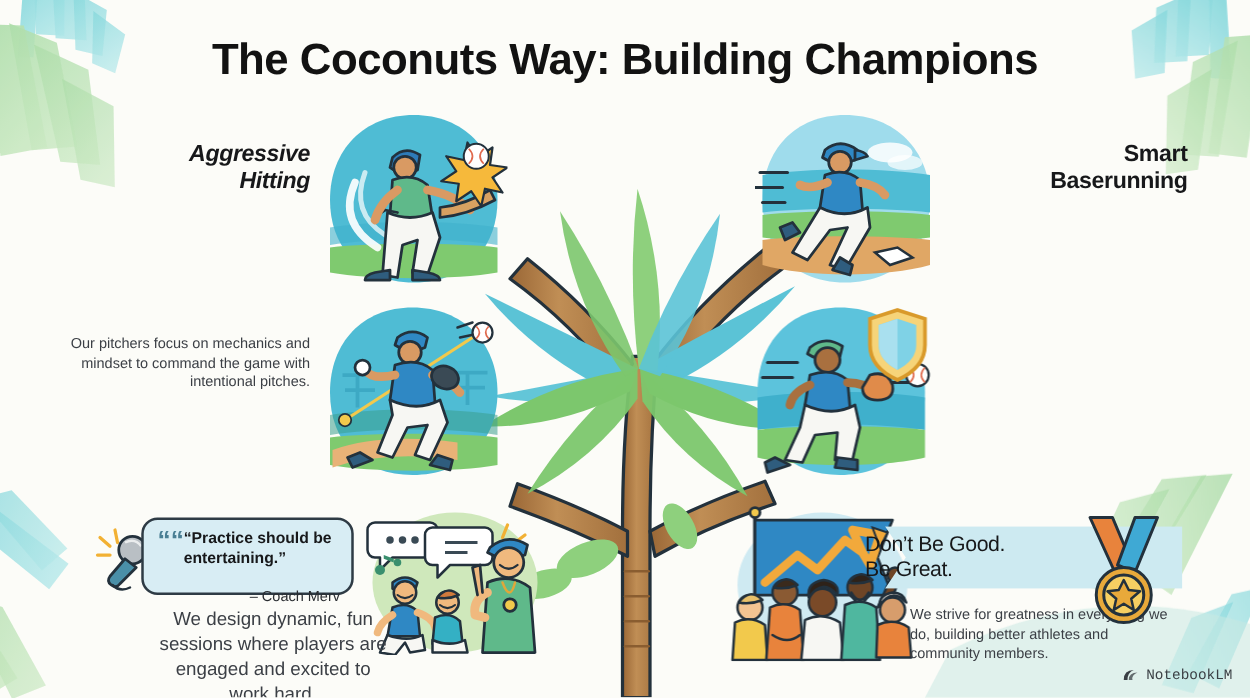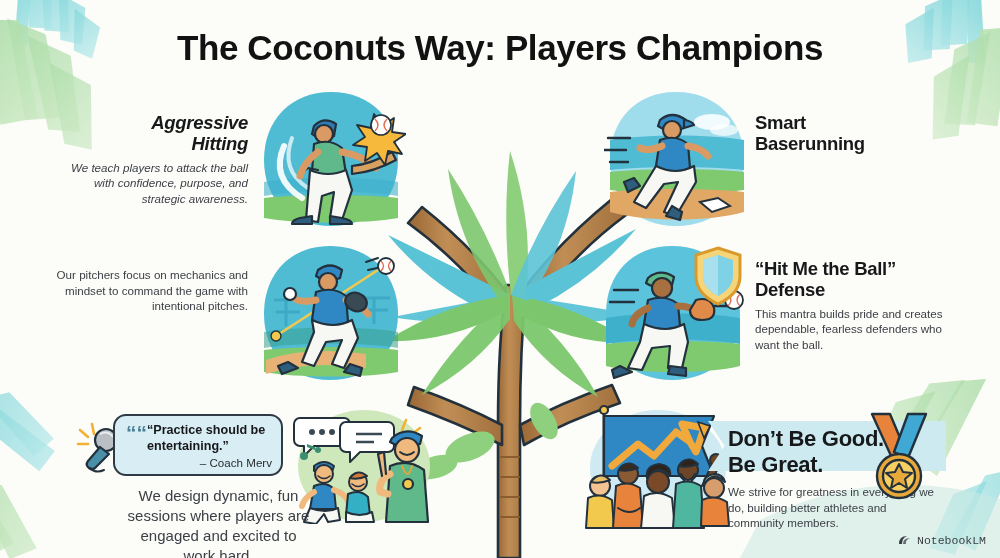--- a/index.html
+++ b/index.html
@@ -25,54 +25,54 @@
   
   .block { position:absolute; }
   .bhead {
     font-size:18.5px; font-weight:bold; color:#17181a;
     line-height:1.16; letter-spacing:-0.3px;
   }
   .bbody {
     font-size:11.6px; color:#3b3f45; line-height:1.34; margin-top:5px;
   }
   .ta-r { text-align:right; }
-  .ta-l { text-align:left; }
+  .ta-l { text-align:right; }
 
   .blk-hitting   { left:58px;  top:112px; width:190px;font-style:italic; }
   .blk-pitching  { left:38px;  top:262px; width:210px; }
   .blk-baserun   { left:755px; top:112px; width:195px; }
   .blk-defense   { left:755px; top:258px; width:200px; }
 
   
   .quote-wrap { position:absolute; left:78px; top:414px; width:205px; height:62px; }
   .bubble {
     position:absolute; left:35px; top:0; width:170px; height:62px;
     background:#d8edf4; border:2px solid #2e3b45; border-radius:13px;
     padding:7px 9px 5px 10px;
   }
   .q-mark { position:absolute; left:11px; top:6px; font-size:21px; color:#4a7f94; font-weight:bold; line-height:1; }
   .q-text {
     font-size:12.6px; font-weight:bold; color:#17181a;
     line-height:1.24; padding-left:22px;
   }
-  .q-attr { font-size:11.6px; color:#2a2d31; text-align:right; margin-top:2px; }
+  .q-attr { font-size:11.6px; color:#2a2d31; text-align:right; margin-top:17px; }
   .q-body {
     position:absolute; left:48px; top:72px; width:185px;
     font-size:15px; color:#3b3f45; line-height:1.34; text-align:center;
   }
 
   
   .banner {
     position:absolute; left:708px; top:421px; width:238px; height:50px;
     background:#cdeaf1;
     clip-path: polygon(0 0, 100% 0, 100% 100%, 0 100%, 7% 50%);
   }
   .banner-text {
-    position:absolute; left:728px; top:426px; width:215px;
-    font-size:22px; font-weight:bold; color:#17181a; line-height:1.2; letter-spacing:-0.3px;
+    position:absolute; left:692px; top:426px; width:215px;
+    font-size:17px; font-weight:normal; color:#17181a; line-height:1.2; letter-spacing:-0.3px;
   }
   .banner-body {
     position:absolute; left:728px; top:484px; width:215px;
     font-size:11.6px; color:#3b3f45; line-height:1.34;
   }
 
   
   .watermark {
     position:absolute; right:14px; bottom:10px;
     display:flex; align-items:center; gap:5px;
@@ -143,21 +143,21 @@
       </g>
       <g transform="translate(1010,470) rotate(6) scale(-1,1)" fill="url(#gT)">
         <path d="M0 0 L24 8 L52 74 L26 84 Z" opacity=".7"></path>
         <path d="M22 14 L54 30 L72 86 L46 90 Z" opacity=".64"></path>
       </g>
 
       <path d="M760 520 q120 -60 250 -18 L1010 558 L740 558 Z" fill="#bfe6df" opacity=".55"></path>
     </g>
   </svg>
 
-  <div class="title">The Coconuts Way: Players Champions</div>
+  <div class="title">The Coconuts Way: Building Champions</div>
 
   <svg style="position:absolute;left:330px;top:95px;" width="360" height="463" viewBox="0 0 360 463">
     <defs>
       <linearGradient id="trunkG" x1="0" y1="0" x2="1" y2="0">
         <stop offset="0%" stop-color="#9a6736"></stop>
         <stop offset="40%" stop-color="#c08e55"></stop>
         <stop offset="100%" stop-color="#a2703d"></stop>
       </linearGradient>
     </defs>
     <g stroke="#23313c" stroke-width="2.6" stroke-linejoin="round" stroke-linecap="round">
@@ -437,37 +437,31 @@
         <circle cx="136" cy="84" r="10" fill="#d79d6c"></circle>
         <path d="M126 80 q10 -14 21 -2 q-2 -8 -11 -8 q-11 2 -10 10 Z" fill="#cfcac2"></path>
         <path d="M124 96 q13 -6 25 2 l2 24 -28 0 Z" fill="#e8833c"></path>
       </g>
     </g>
   </svg>
 
   <div class="block blk-hitting">
     <div class="bhead ta-r" style="white-space:pre-line">Aggressive
 Hitting</div>
-    <div class="bbody ta-r">We teach players to attack the ball with confidence, purpose, and strategic awareness.</div>
   </div>
 
   <div class="block blk-baserun">
     <div class="bhead ta-l" style="white-space:pre-line">Smart
 Baserunning</div>
   </div>
 
   <div class="block blk-pitching">
     <div class="bbody ta-r">Our pitchers focus on mechanics and mindset to command the game with intentional pitches.</div>
   </div>
 
-  <div class="block blk-defense">
-    <div class="bhead ta-l" style="white-space:pre-line">“Hit Me the Ball”
-Defense</div>
-    <div class="bbody ta-l">This mantra builds pride and creates dependable, fearless defenders who want the ball.</div>
-  </div>
 
   <div class="quote-wrap">
 
     <svg style="position:absolute;left:-2px;top:6px;" width="52" height="56" viewBox="0 0 52 56">
       <g stroke="#f2b134" stroke-width="2.6" stroke-linecap="round">
         <path d="M16 4 L18 14"></path>
           <path d="M4 10 L12 17"></path>
           <path d="M2 24 L12 24"></path>
       </g>
       <g stroke="#23313c" stroke-width="2.2" stroke-linejoin="round" stroke-linecap="round">

